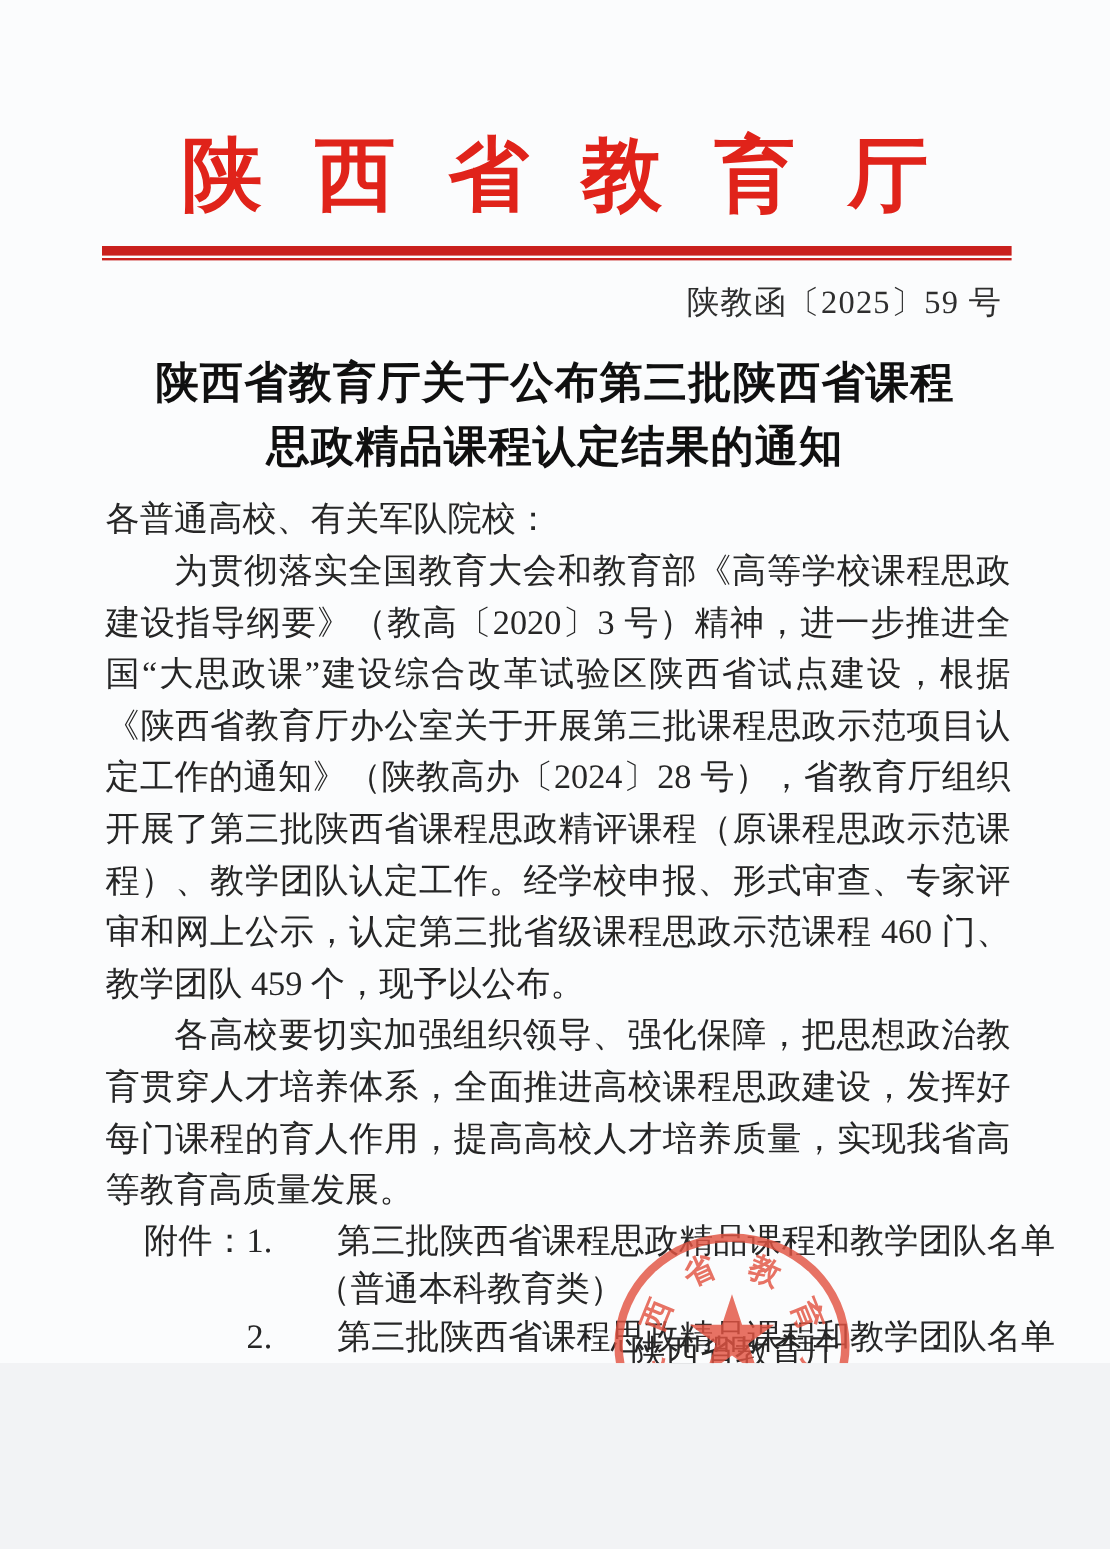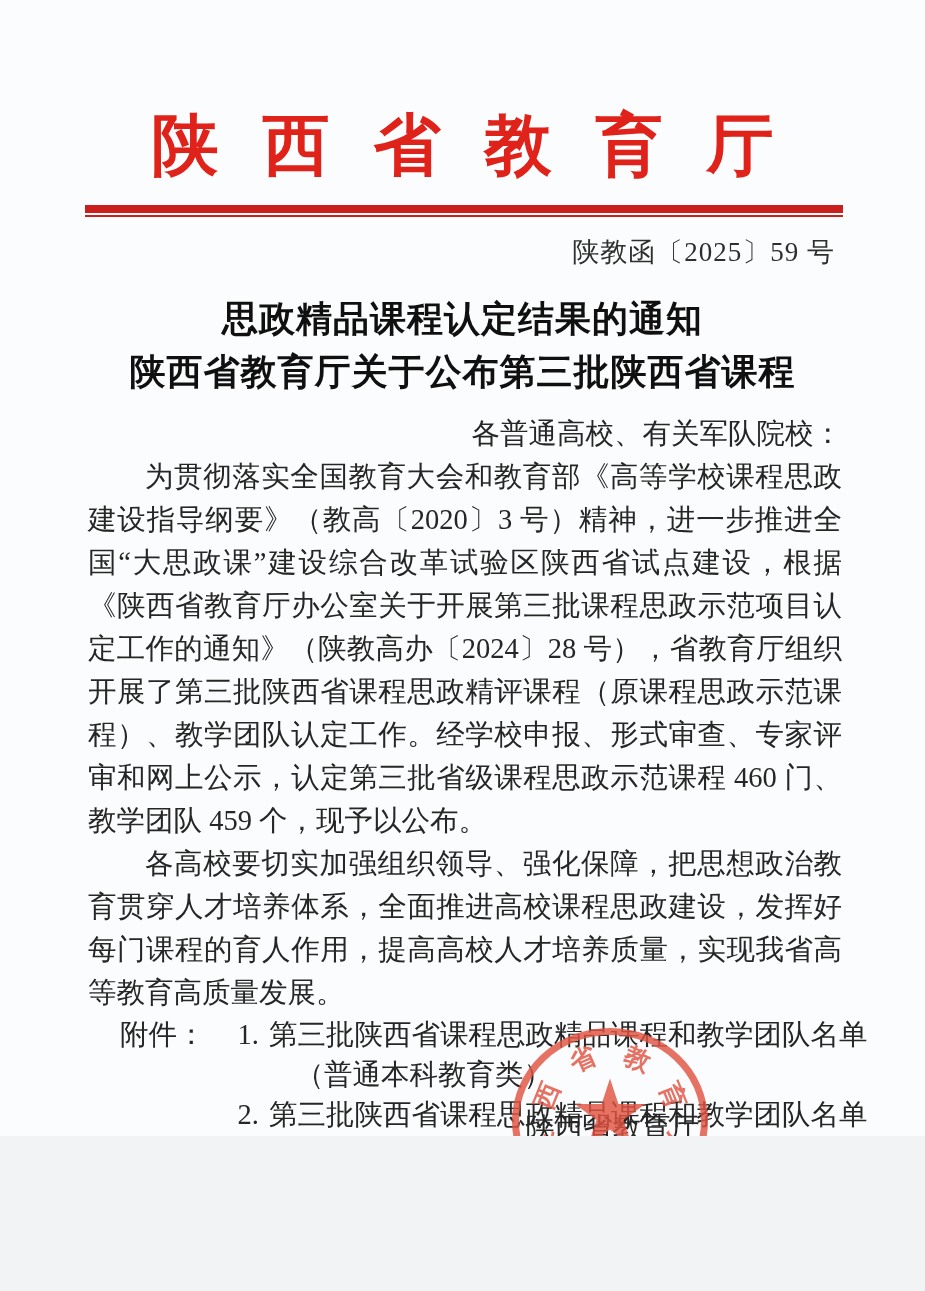--- a/index.html
+++ b/index.html
@@ -55,36 +55,35 @@
     font-weight:bold;color:#101010;
     letter-spacing:1px;
   }
 
   
   .content{
     position:absolute;left:88px;top:412px;width:754px;
     font-size:28.5px;line-height:43px;
     text-align:justify;
   }
-  .salutation{text-align:right;}
+  .salutation{text-align:left;}
   .para{text-indent:57px;}
 
   
   .attachments{
     display:flex;
     margin-left:32px;
     line-height:40px;
     margin-top:1px;
-    gap:32px;
   }
   .att-label{white-space:nowrap;flex:0 0 auto;}
   .att-items{flex:1 1 auto;}
   .att-line1{display:flex;}
   .att-num{flex:0 0 auto;margin-right:10px;}
-  .att-name{flex:1 1 auto;white-space:nowrap;}
+  .att-name{flex:1 1 auto;white-space:nowrap;margin-left:44px;}
   .att-cat{margin-left:58px;}
 
   
   .signature{
     position:absolute;top:1108px;left:440px;width:345px;
     text-align:center;
     font-size:29px;line-height:41px;
     z-index:2;
   }
 
@@ -128,22 +127,22 @@
 
   <div class="rule rule-top">
     <div class="thick"></div>
     <div class="gap"></div>
     <div class="thin"></div>
   </div>
 
   <div class="doc-number">陕教函〔2025〕59 号</div>
 
   <div class="doc-title">
+    <div>陕西省教育厅关于公布第三批陕西省课程</div>
     <div>思政精品课程认定结果的通知</div>
-    <div>陕西省教育厅关于公布第三批陕西省课程</div>
   </div>
 
   <div class="content">
     <p class="salutation">各普通高校、有关军队院校：</p>
     <p class="para">为贯彻落实全国教育大会和教育部《高等学校课程思政建设指导纲要》（教高〔2020〕3 号）精神，进一步推进全国“大思政课”建设综合改革试验区陕西省试点建设，根据《陕西省教育厅办公室关于开展第三批课程思政示范项目认定工作的通知》（陕教高办〔2024〕28 号），省教育厅组织开展了第三批陕西省课程思政精评课程（原课程思政示范课程）、教学团队认定工作。经学校申报、形式审查、专家评审和网上公示，认定第三批省级课程思政示范课程 460 门、教学团队 459 个，现予以公布。</p>
     <p class="para">各高校要切实加强组织领导、强化保障，把思想政治教育贯穿人才培养体系，全面推进高校课程思政建设，发挥好每门课程的育人作用，提高高校人才培养质量，实现我省高等教育高质量发展。</p>
 
     <div class="attachments">
       <div class="att-label">附件：</div>
       <div class="att-items">

